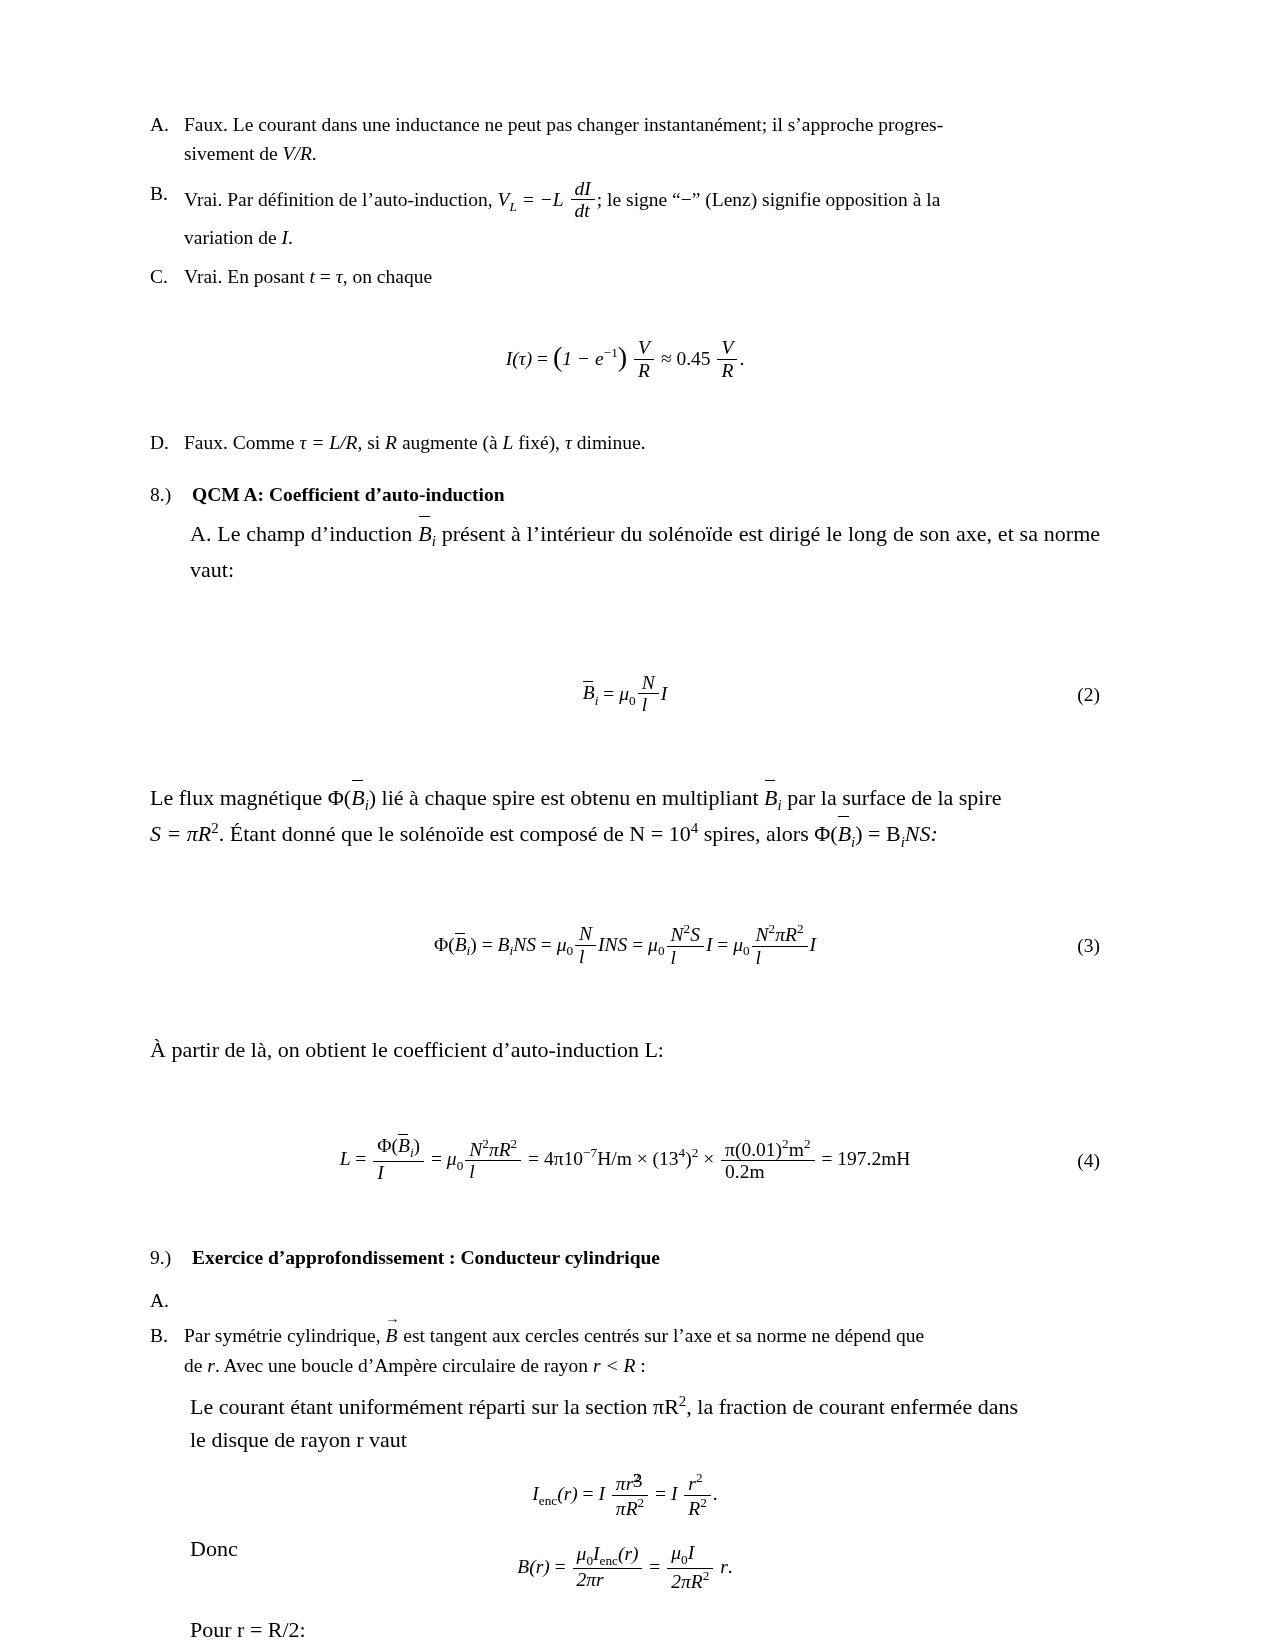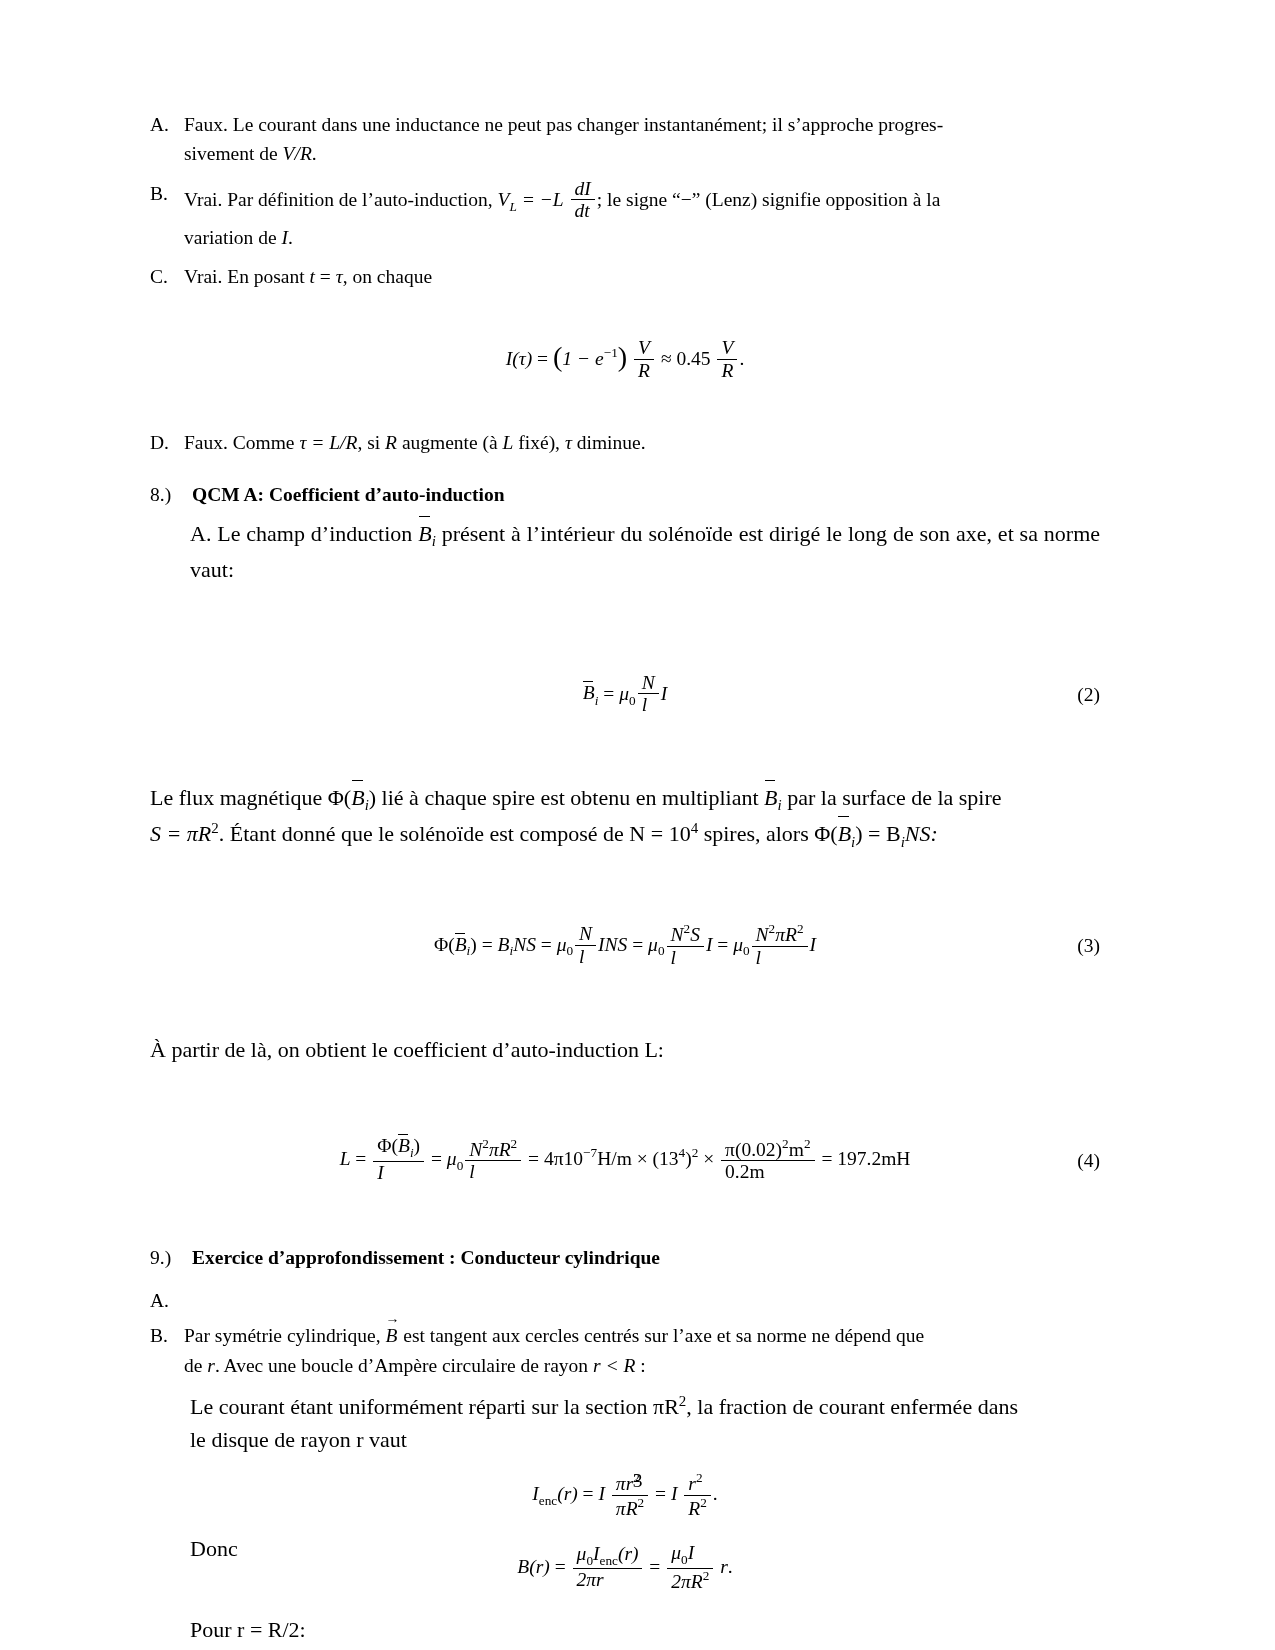--- a/index.html
+++ b/index.html
@@ -327,21 +327,21 @@
         <span class="m">μ</span><sub class="sb">0</sub><span class="frac m">
           <span class="n"><span>N</span><sup class="sp">2</sup><span>πR</span><sup class="sp">2</sup></span>
           <span class="d">l</span>
         </span>
         <span>=</span>
         <span class="num">4π10</span><sup class="sp">−7</sup><span class="up">H/m</span>
         <span>×</span>
         <span class="num">(13</span><sup class="sp">4</sup><span class="num">)</span><sup class="sp">2</sup>
         <span>×</span>
         <span class="frac">
-          <span class="n"><span>π(0.02)</span><sup class="sp">2</sup><span>m</span><sup class="sp">2</sup></span>
+          <span class="n"><span>π(0.01)</span><sup class="sp">2</sup><span>m</span><sup class="sp">2</sup></span>
           <span class="d">0.2m</span>
         </span>
         <span>=</span>
         <span class="num">197.2mH</span>
       </span>
       <span class="eqnum">(4)</span>
     </div>
 
     <div class="sec">
       <span class="secnum">9.)</span>

